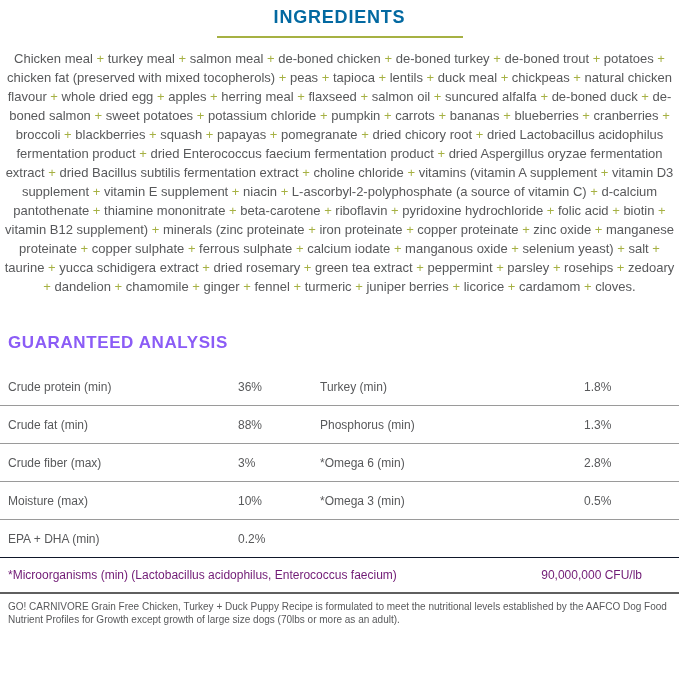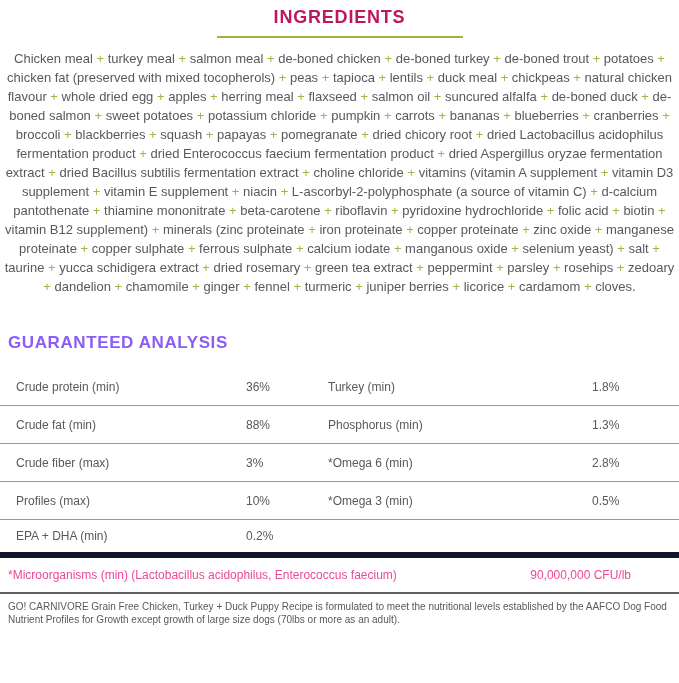--- a/index.html
+++ b/index.html
@@ -7,21 +7,21 @@
     width: 679px; height: 683px;
     font-family: "Liberation Sans", sans-serif;
     color: #58595b;
   }
   .page { position: relative; width: 679px; height: 683px; overflow: hidden; background: #fff; }
 
   
   .ing-header { padding-top: 7px; text-align: center; }
   .ing-title {
     font-size: 18px; font-weight: bold; letter-spacing: 0.8px;
-    color: #be185d; display: inline-block;
+    color: #0369a1; display: inline-block;
   }
   .ing-underline { width: 246px; height: 2px; background: #a6b143; margin: 8px auto 0 auto; }
 
   
   .ing-text {
     margin: 11px 1px 16px 1px;
     font-size: 13px; line-height: 19px;
     text-align: center;
     color: #58595b;
   }
@@ -32,33 +32,33 @@
     margin: 37px 0 0 8px;
     font-size: 17px; font-weight: bold; letter-spacing: 0.6px;
     color: #8b5cf6;
   }
   .ga-table { margin-top: 15px; font-size: 12px; color: #58595b; }
   .ga-row {
     display: grid;
     grid-template-columns: 230px 82px 264px 1fr;
     align-items: center;
     height: 38px;
-    padding-left: 16px;
+    padding-left: 8px;
     border-bottom: 1px solid #9a9a9a;
     box-sizing: border-box;
   }
-  .ga-row:last-of-type { border-bottom: 6px solid #0f172a; }
+  .ga-row:last-of-type { border-bottom: 1px solid #0f172a; }
   .ga-label, .ga-value { white-space: nowrap; }
 
   .ga-row-full {
     display: flex; justify-content: space-between; align-items: center;
-    height: 36px; padding-left: 8px; padding-right: 48px;
+    height: 36px; padding-left: 8px; padding-right: 37px;
     border-bottom: 2px solid #5f5f5f;
     box-sizing: border-box;
-    font-size: 12px; color: #ec4899;
+    font-size: 12px; color: #701a75;
   }
 
   
   .footnote {
     margin: 13px 8px 0 8px;
     font-size: 10px; line-height: 13px;
     color: #58595b;
   }
   .footnote.second { margin-top: 6px; }
 </style>
@@ -89,21 +89,21 @@
         <div class="ga-label">Phosphorus (min)</div>
         <div class="ga-value">1.3%</div>
       </div>
       <div class="ga-row">
         <div class="ga-label">Crude fiber (max)</div>
         <div class="ga-value">3%</div>
         <div class="ga-label">*Omega 6 (min)</div>
         <div class="ga-value">2.8%</div>
       </div>
       <div class="ga-row">
-        <div class="ga-label">Profiles (max)</div>
+        <div class="ga-label">Moisture (max)</div>
         <div class="ga-value">10%</div>
         <div class="ga-label">*Omega 3 (min)</div>
         <div class="ga-value">0.5%</div>
       </div>
       <div class="ga-row">
         <div class="ga-label">EPA + DHA (min)</div>
         <div class="ga-value">0.2%</div>
         <div class="ga-label"></div>
         <div class="ga-value"></div>
       </div>

